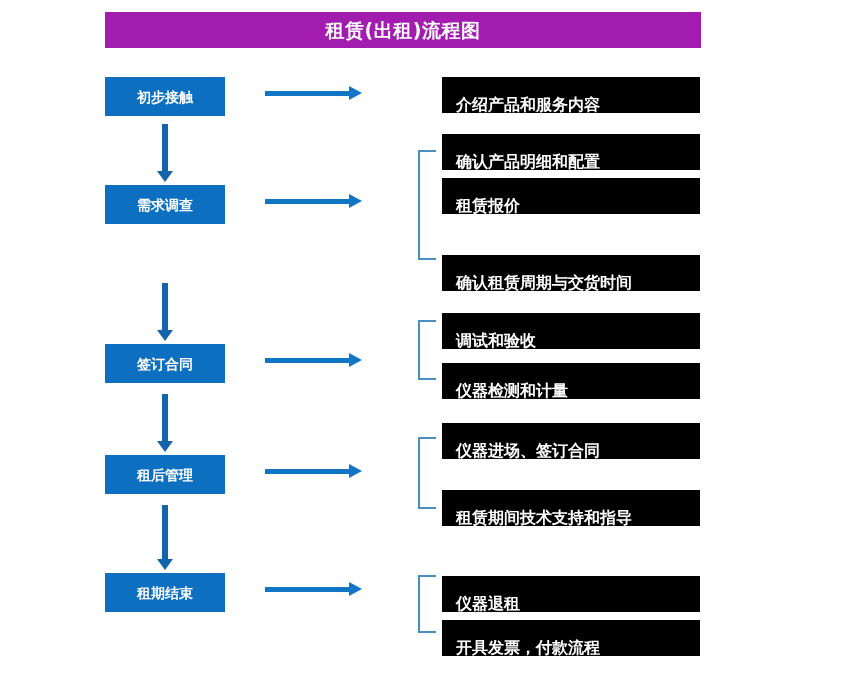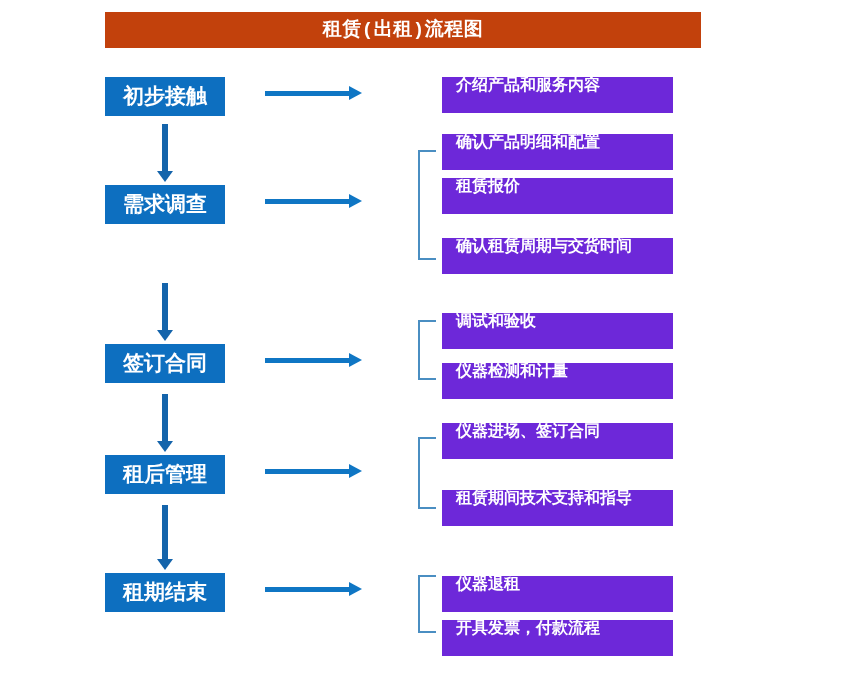--- a/index.html
+++ b/index.html
@@ -18,25 +18,24 @@
     overflow: hidden;
   }
 
   
   .title-bar {
     position: absolute;
     left: 105px;
     top: 12px;
     width: 596px;
     height: 36px;
-    background: #c2410c;
+    background: #a21caf;
     display: flex;
     align-items: center;
     justify-content: center;
-    font-family: Liberation Mono, monospace;
   }
   .title-bar .title-text {
     color: #ffffff;
     font-size: 19px;
     font-weight: bold;
     letter-spacing: 0.5px;
     line-height: 1;
     white-space: nowrap;
   }
 
@@ -45,35 +44,35 @@
     position: absolute;
     width: 120px;
     height: 39px;
     background: #0d6fc0;
     display: flex;
     align-items: center;
     justify-content: center;
   }
   .stage-box .stage-label {
     color: #ffffff;
-    font-size: 21px;
+    font-size: 14px;
     font-weight: bold;
     white-space: nowrap;
     line-height: 1;
   }
 
   
   .detail-box {
     position: absolute;
     left: 442px;
-    width: 231px;
+    width: 258px;
     height: 36px;
-    background: #6d28d9;
+    background: #000000;
     display: flex;
-    align-items: flex-start;
+    align-items: flex-end;
   }
   .detail-box .detail-label {
     color: #ffffff;
     font-size: 16px;
     font-weight: bold;
     white-space: nowrap;
     line-height: 1;
     padding-left: 14px;
   }
 
@@ -237,21 +236,21 @@
   <div class="detail-box" style="top:77px;">
     <span class="detail-label">介绍产品和服务内容</span>
   </div>
 
   <div class="detail-box" style="top:134px;">
     <span class="detail-label">确认产品明细和配置</span>
   </div>
   <div class="detail-box" style="top:178px;">
     <span class="detail-label">租赁报价</span>
   </div>
-  <div class="detail-box" style="top:238px;">
+  <div class="detail-box" style="top:255px;">
     <span class="detail-label">确认租赁周期与交货时间</span>
   </div>
 
   <div class="detail-box" style="top:313px;">
     <span class="detail-label">调试和验收</span>
   </div>
   <div class="detail-box" style="top:363px;">
     <span class="detail-label">仪器检测和计量</span>
   </div>
 

